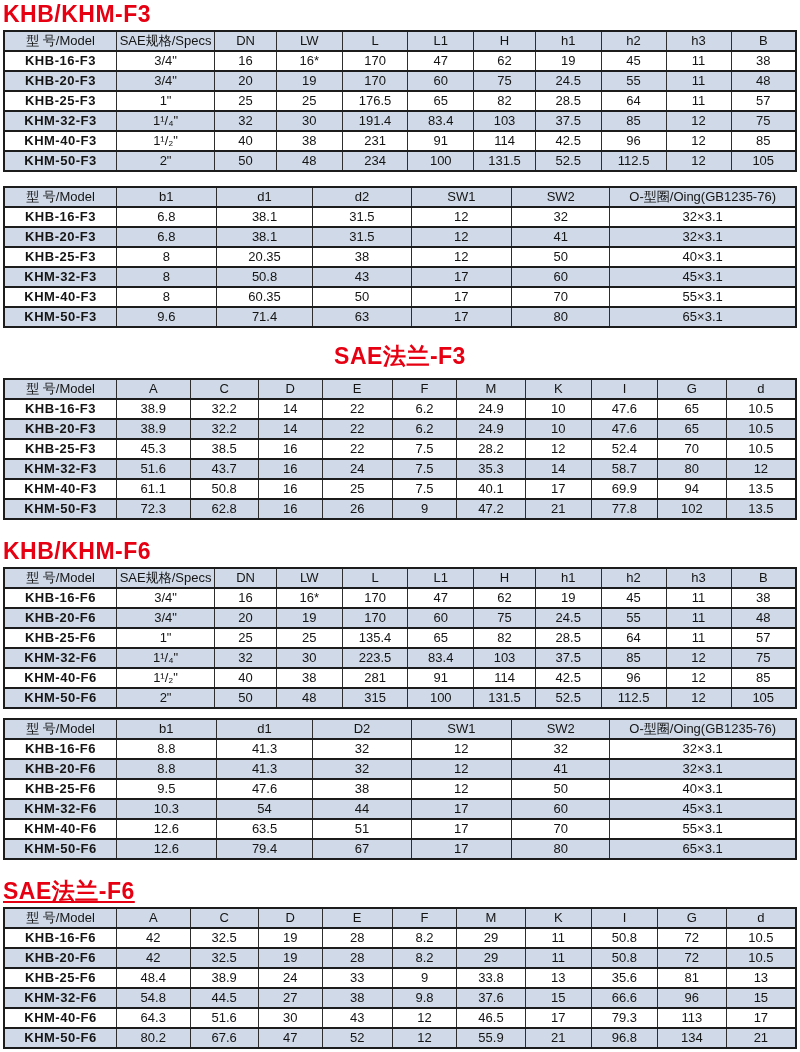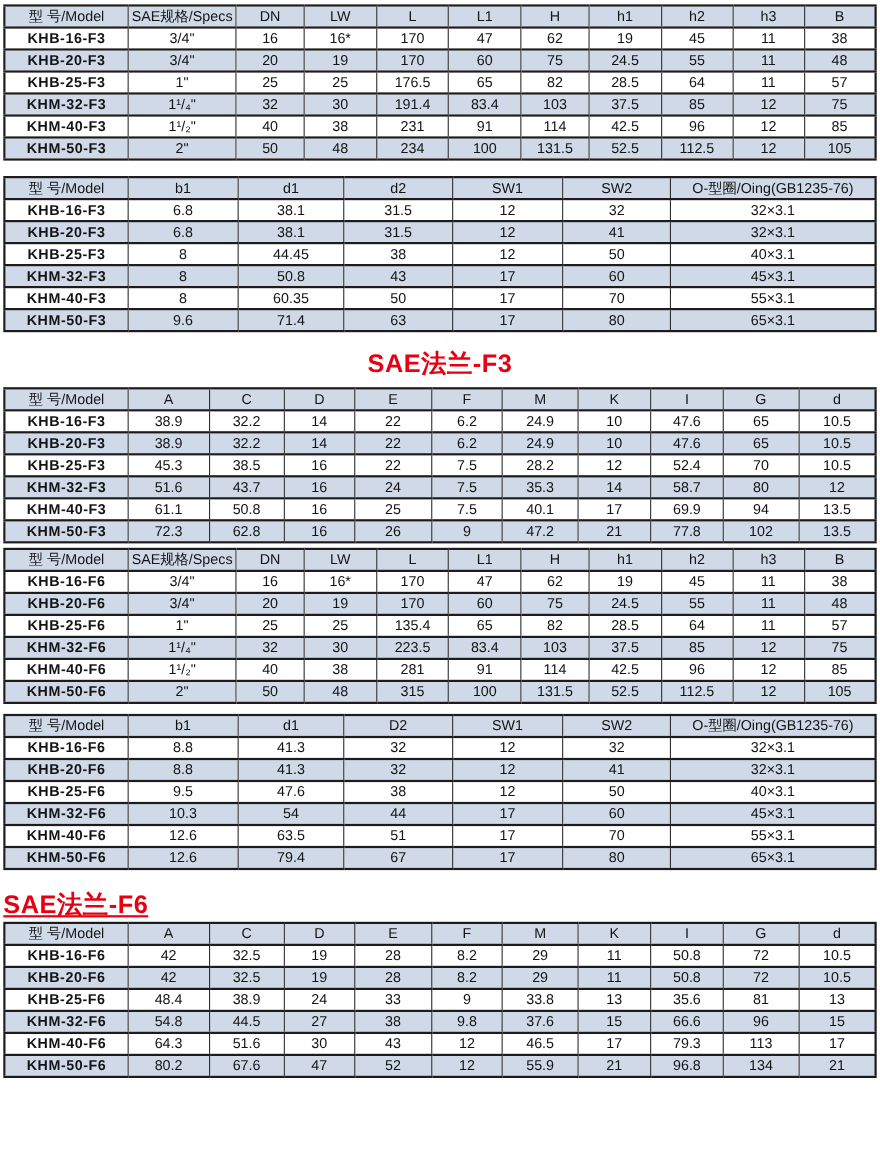--- a/index.html
+++ b/index.html
@@ -59,20 +59,21 @@
   #tbl-2-0 { margin-top: 4px; }
   #tbl-2-1 { margin-top: 9px; }
   #title-4 { margin-top: 19px; text-decoration: underline; }
   #tbl-3-0 { margin-top: 4px; }
 </style>
 </head>
 <body>
 
 <div class="page">
 
+  <h1 class="sec-title" id="title-1">KHB/KHM-F3</h1>
 
   <table class="spec" id="tbl-0-0">
       <colgroup>
         <col style="width: 14.2%;">
         <col style="width: 12.4%;">
         <col style="width: 7.8%;">
         <col style="width: 8.3%;">
         <col style="width: 8.3%;">
         <col style="width: 8.3%;">
         <col style="width: 7.8%;">
@@ -214,21 +215,21 @@
           <td>6.8</td>
           <td>38.1</td>
           <td>31.5</td>
           <td>12</td>
           <td>41</td>
           <td>32×3.1</td>
         </tr>
         <tr>
           <td class="model-col">KHB-25-F3</td>
           <td>8</td>
-          <td>44.45</td>
+          <td>20.35</td>
           <td>38</td>
           <td>12</td>
           <td>50</td>
           <td>40×3.1</td>
         </tr>
         <tr class="alt">
           <td class="model-col">KHM-32-F3</td>
           <td>8</td>
           <td>50.8</td>
           <td>43</td>
@@ -363,20 +364,21 @@
           <td>9</td>
           <td>47.2</td>
           <td>21</td>
           <td>77.8</td>
           <td>102</td>
           <td>13.5</td>
         </tr>
       </tbody>
     </table>
 
+  <h1 class="sec-title" id="title-3">KHB/KHM-F6</h1>
 
   <table class="spec" id="tbl-2-0">
       <colgroup>
         <col style="width: 14.2%;">
         <col style="width: 12.4%;">
         <col style="width: 7.8%;">
         <col style="width: 8.3%;">
         <col style="width: 8.3%;">
         <col style="width: 8.3%;">
         <col style="width: 7.8%;">

